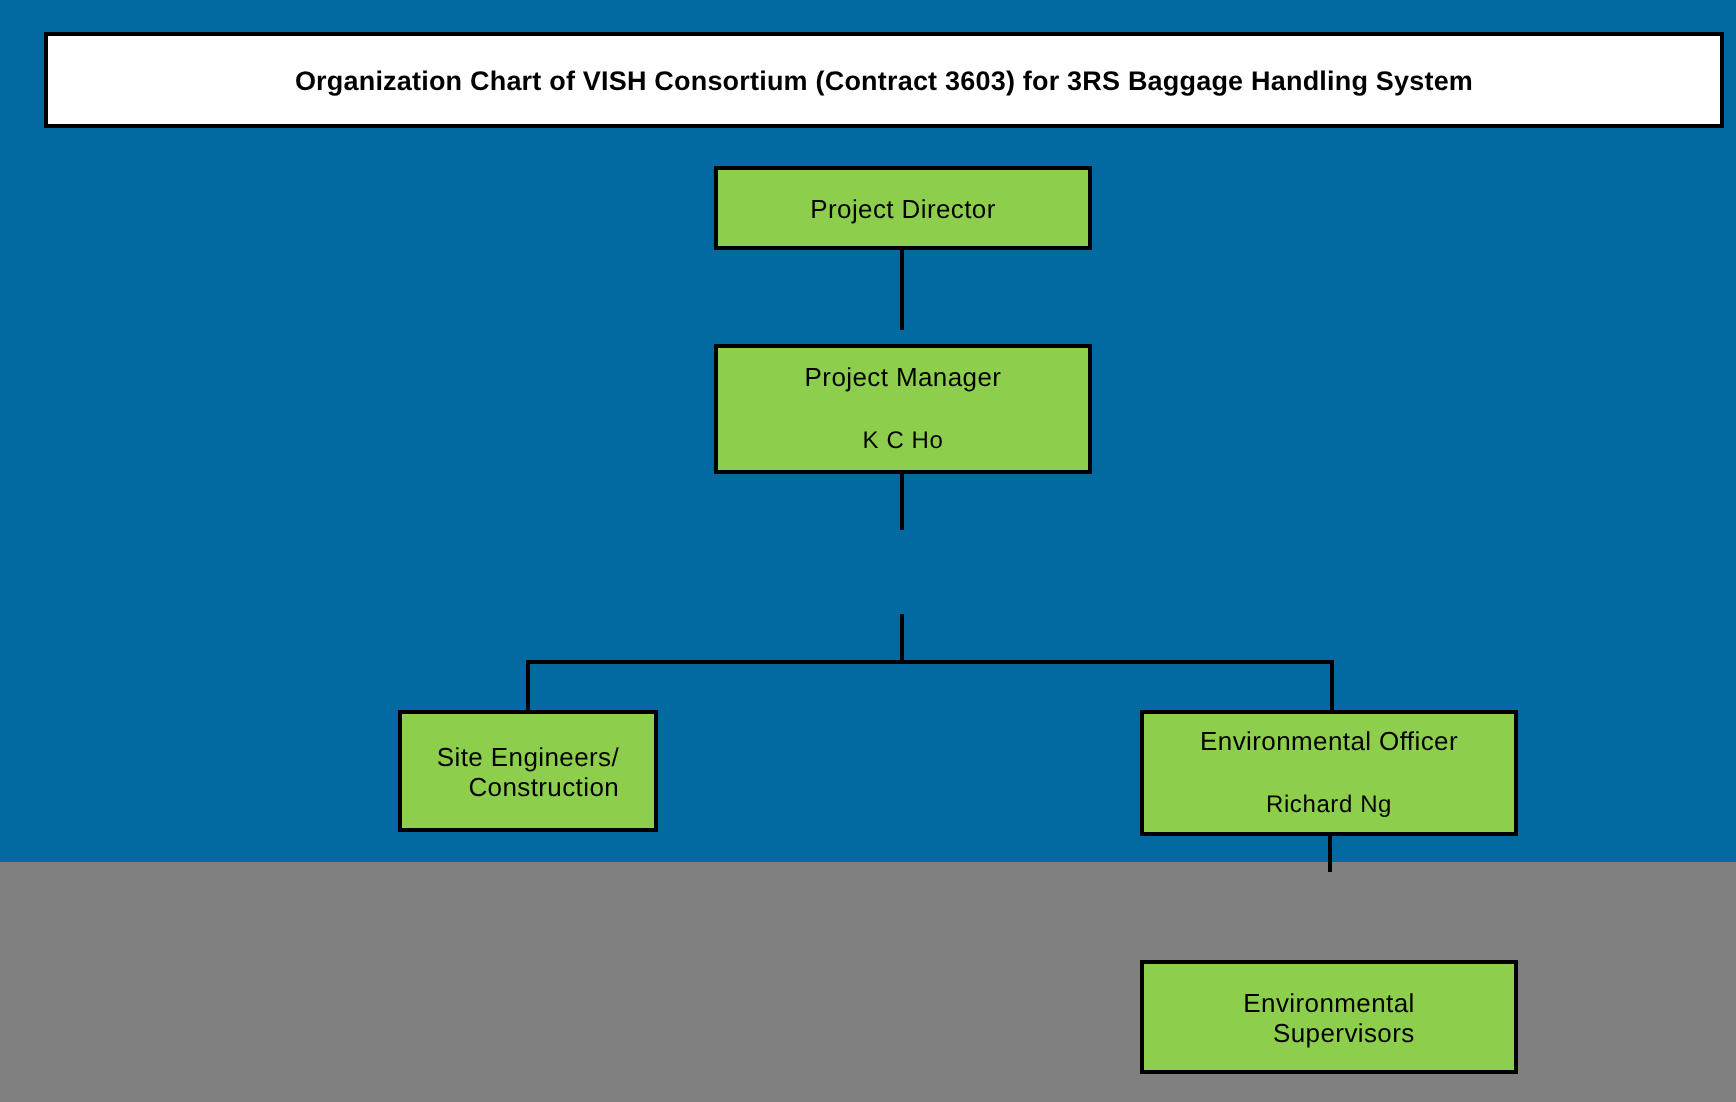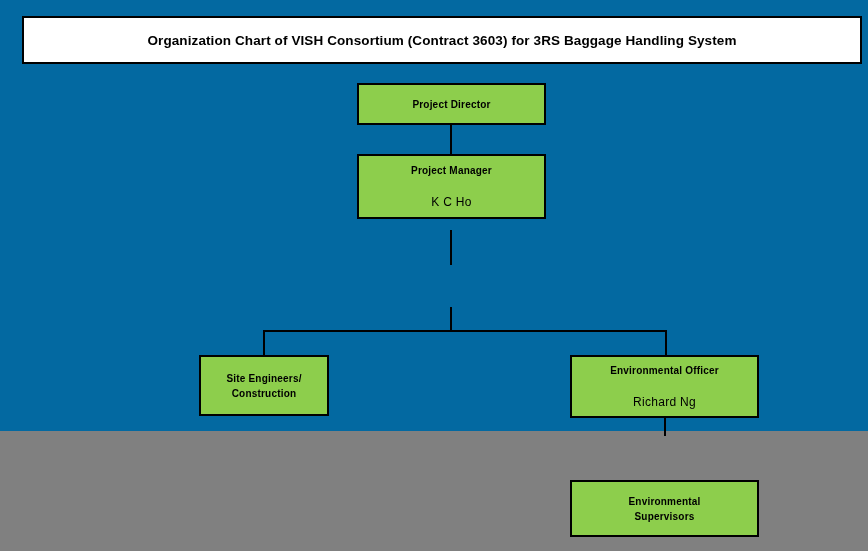--- a/index.html
+++ b/index.html
@@ -52,39 +52,39 @@
     border: 2px solid #000000;
     box-sizing: border-box;
     display: flex;
     flex-direction: column;
     align-items: center;
     justify-content: center;
     color: #000000;
     z-index: 3;
   }
   .node .role {
-    font-size: 10px;
-    font-weight: bold;
+    font-size: 13px;
+    font-weight: normal;
     line-height: 15px;
-    text-align: center;
+    text-align: right;
     white-space: pre-line;
     letter-spacing: 0.2px;
   }
   .node .person {
     font-size: 12px;
     font-weight: normal;
     line-height: 15px;
     text-align: center;
     margin-top: 17px;
     letter-spacing: 0.3px;
   }
 
   
   #node-project-director   { left: 357px; top: 83px;  width: 189px; height: 42px; }
-  #node-project-manager    { left: 357px; top: 154px; width: 189px; height: 65px; }
+  #node-project-manager    { left: 357px; top: 172px; width: 189px; height: 65px; }
   #node-construction-mgr   { left: 357px; top: 265px; width: 189px; height: 42px; }
   #node-site-engineers     { left: 199px; top: 355px; width: 130px; height: 61px; }
   #node-env-officer        { left: 570px; top: 355px; width: 189px; height: 63px; }
   #node-env-supervisors    { left: 570px; top: 436px; width: 189px; height: 57px; margin-top: 44px; }
 
   
   .conn {
     position: absolute;
     background: #000000;
     z-index: 1;

